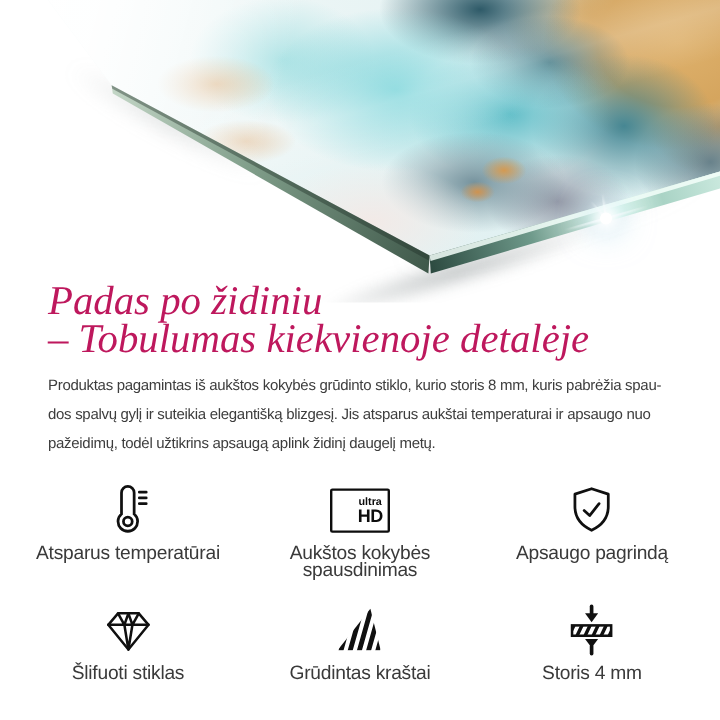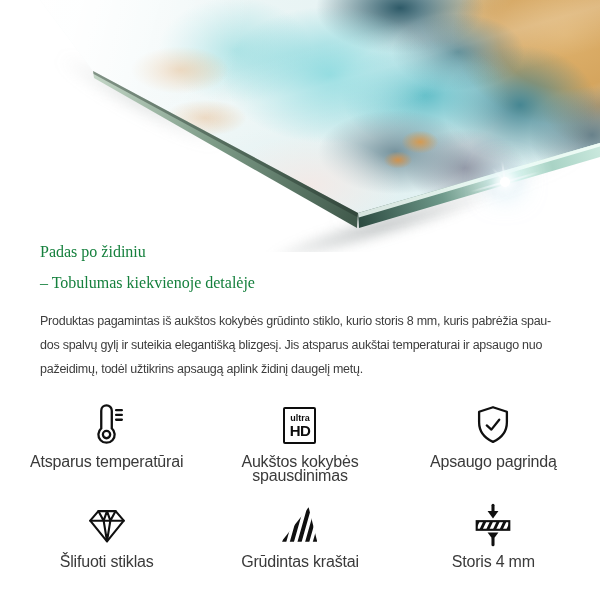--- a/index.html
+++ b/index.html
@@ -57,40 +57,41 @@
     background:linear-gradient(180deg,rgba(255,255,255,0),#fff 40%,#fff 60%,rgba(255,255,255,0));
     transform:rotate(-8deg);filter:blur(.4px);}
   .s-ray-d{position:absolute;left:17px;top:20px;width:38px;height:2px;
     background:linear-gradient(90deg,rgba(255,255,255,0),rgba(255,255,255,.9) 50%,rgba(255,255,255,0));
     transform:rotate(48deg);filter:blur(.6px);}
 
   
   .heading{
     position:absolute;left:40px;top:236px;width:530px;
     font-family:"Liberation Serif", serif;
-    font-size:16px;line-height:31px;color:#15803d;font-weight:400;
+    font-size:34px;line-height:31px;color:#be185d;font-weight:400;
     white-space:nowrap;
+    font-style:italic;
   }
   .desc{
     position:absolute;left:40px;top:309px;width:560px;
     font-size:12.5px;line-height:24px;color:#3d3d3d;letter-spacing:-0.25px;
     white-space:nowrap;
   }
   
   .features{
     position:absolute;left:10px;top:401px;width:580px;
     display:grid;grid-template-columns:repeat(3,1fr);row-gap:18px;
   }
   .feature{display:flex;flex-direction:column;align-items:center;}
   .icon-box{height:48px;display:flex;align-items:center;justify-content:center;}
   .feature-label{margin-top:6px;font-size:16px;line-height:14px;color:#3a3a3a;letter-spacing:-0.2px;text-align:center;}
   .icon-box svg{display:block;}
   .uhd{
     width:29px;height:33px;border:2.5px solid #0d0d0d;border-radius:2px;
-    display:flex;flex-direction:column;align-items:center;justify-content:center;color:#0d0d0d;
+    display:flex;flex-direction:column;align-items:center;justify-content:center;color:#0d0d0d;padding-left:17px;
   }
   .uhd .u1{font-size:9px;font-weight:700;line-height:10px;}
   .uhd .u2{font-size:15px;font-weight:700;line-height:15px;letter-spacing:-0.5px;}
 </style>
 </head>
 <body>
 
 <div class="hero">
   <div class="shadow shadow-left"></div>
   <div class="shadow shadow-right"></div>

